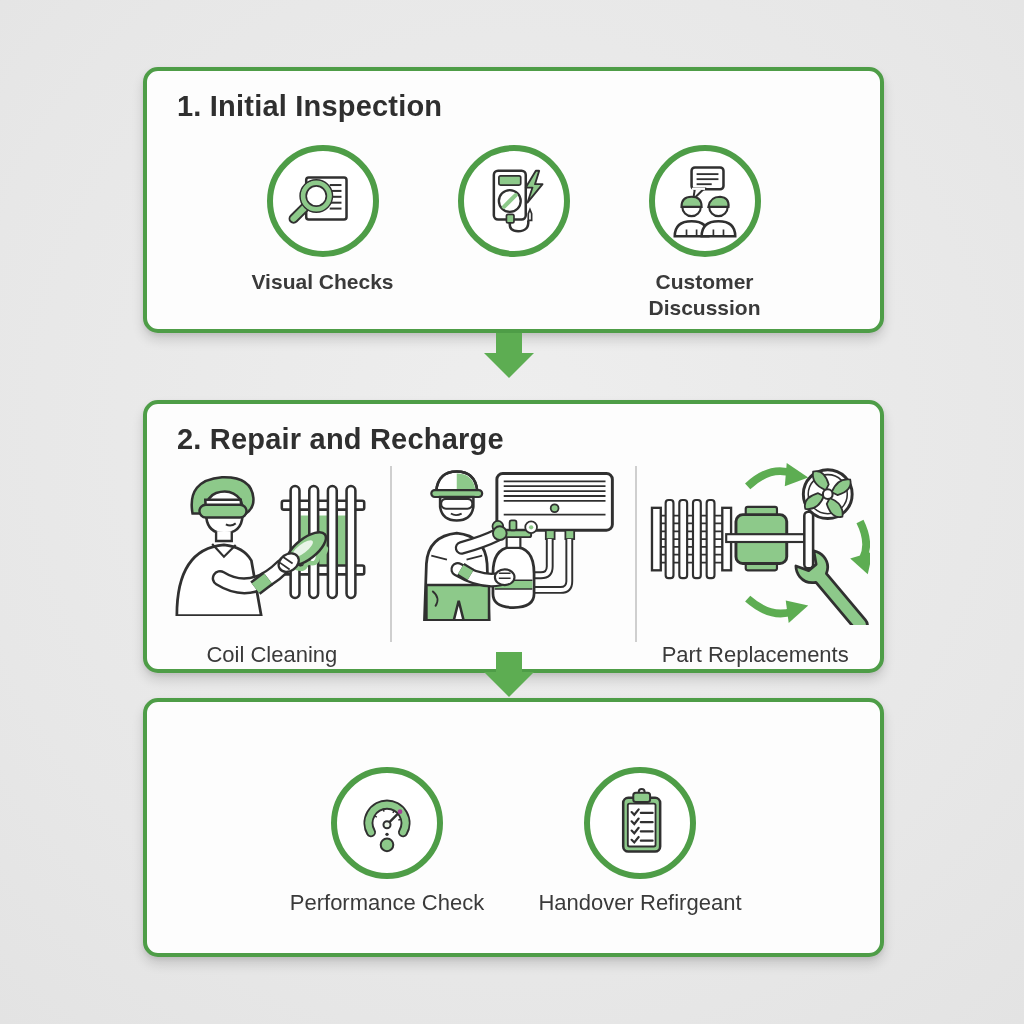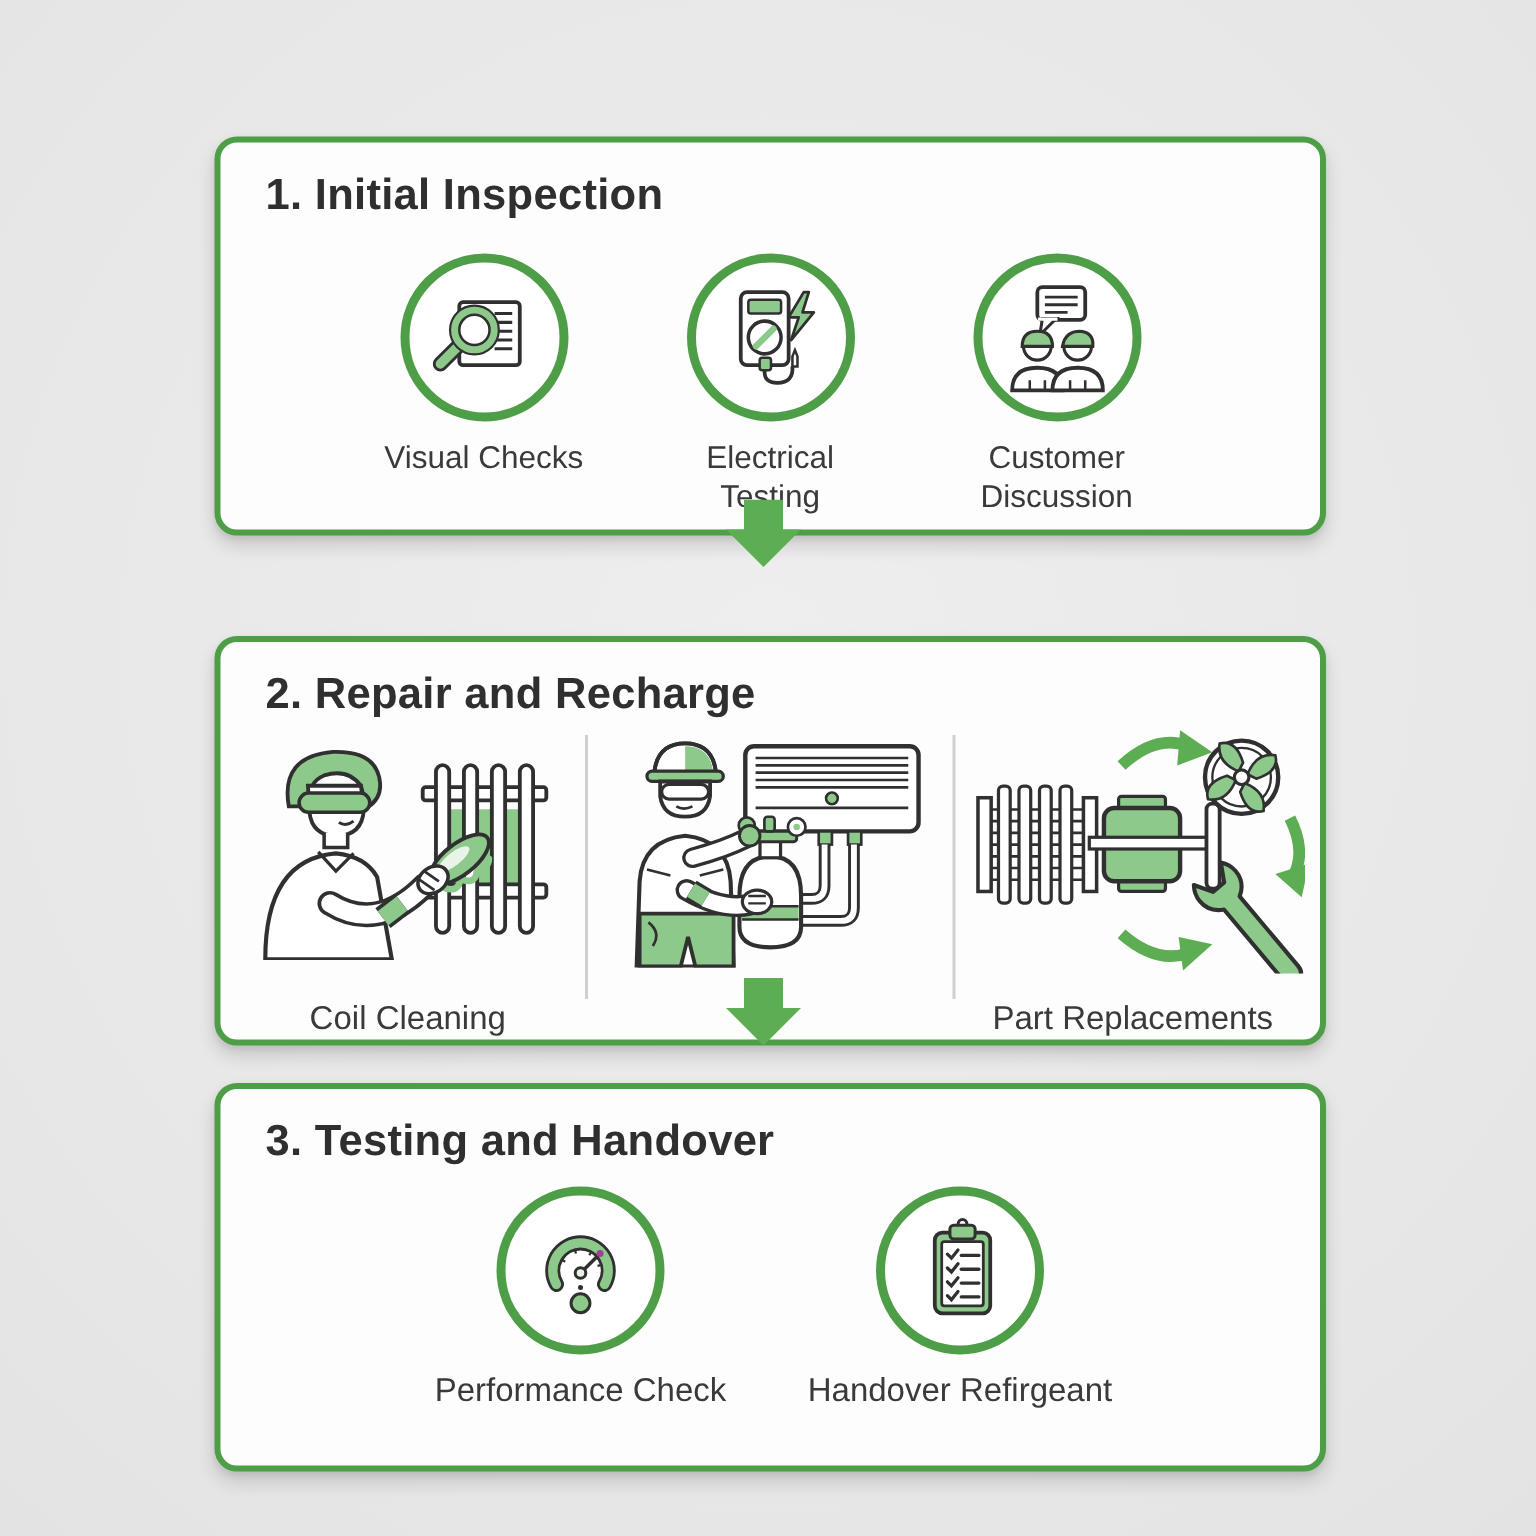--- a/index.html
+++ b/index.html
@@ -11,27 +11,27 @@
     --dark:#303030;
     --text:#3a3a3a;
     --div:#cfcfcf;
   }
   html,body{margin:0;padding:0;}
   body{font-family:"Liberation Sans", sans-serif; background:var(--bg);}
   .canvas{position:relative;width:1024px;height:1024px;overflow:hidden;
           background:radial-gradient(circle at 50% 42%, #eeeeee 0%, #e7e7e7 70%, #e3e3e3 100%);}
   .step-box{position:absolute;left:143px;width:741px;box-sizing:border-box;
             background:var(--panel);border:4px solid var(--green);border-radius:15px;
-            box-shadow:0 7px 12px rgba(0,0,0,.14), 0 2px 4px rgba(0,0,0,.07);margin-top:24px;}
+            box-shadow:0 7px 12px rgba(0,0,0,.14), 0 2px 4px rgba(0,0,0,.07);}
   .box-1{top:67px;height:266px;}
   .box-2{top:400px;height:273px;}
   .box-3{top:698px;height:259px;}
   .step-title{position:absolute;top:19px;left:30px;font-size:29px;font-weight:700;color:#2f2f2f;letter-spacing:.2px;}
   .items-row{position:absolute;left:0;right:0;display:flex;justify-content:center;}
-  .row-1{top:74px;}
+  .row-1{top:74px;font-weight:bold;}
   .row-3{top:65px;}
   .icon-item{display:flex;flex-direction:column;align-items:center;}
   .w191{width:191px;} .w253{width:253px;}
   .circle-icon{width:112px;height:112px;box-sizing:border-box;border:6px solid var(--green);
                border-radius:50%;background:#fff;display:flex;align-items:center;justify-content:center;}
   .item-label{margin-top:12px;font-size:21px;line-height:1.24;color:var(--text);text-align:center;max-width:150px;}
   .item-label-wide{margin-top:11px;font-size:22px;color:var(--text);white-space:nowrap;text-align:right;}
   .panels-row{position:absolute;top:56px;left:4px;right:4px;display:flex;}
   .panel{width:243.6px;display:flex;flex-direction:column;align-items:center;gap:16px;}
   .panel-art{height:164px;display:flex;align-items:center;justify-content:center;}
@@ -81,21 +81,20 @@
             <rect x="26" y="14" width="38" height="58" rx="5" class="f-w s-d" stroke-width="3"></rect>
             <rect x="32" y="20" width="26" height="11" rx="2" class="f-g s-d" stroke-width="2"></rect>
             <circle cx="45" cy="50" r="13" class="f-w s-d" stroke-width="2.8"></circle>
             <line x1="38" y1="57" x2="52" y2="43" class="s-g2" stroke-width="5" stroke-linecap="round"></line>
             <rect x="41" y="66" width="9" height="10" rx="2" class="f-g s-d" stroke-width="2"></rect>
             <path d="M 45 76 q -1 10 10 10 q 13 0 12 -13" class="none s-d" stroke-width="3"></path>
             <path d="M 67 73 l 0 -8 l 2 -5 l 2 5 l 0 8 z" class="f-w s-d" stroke-width="2"></path>
             <path d="M 76 14 L 64 34 h 8 L 66 52 L 84 30 h -9 L 80 14 Z" class="f-g s-d" stroke-width="2.2" stroke-linejoin="round"></path>
           </svg>
         </div>
-        <div class="item-label">Electrical Testing</div>
       </div>
 
       <div class="icon-item w191">
         <div class="circle-icon">
           <svg width="84" height="84" viewBox="0 0 100 100">
             <rect x="34" y="10" width="38" height="26" rx="4" class="f-w s-d" stroke-width="3"></rect>
             <path d="M 38 35 L 36 48 L 49 35 Z" class="f-w s-d" stroke-width="2.4"></path>
             <line x1="34.5" y1="35.5" x2="50" y2="35.5" stroke="#fff" stroke-width="2.6"></line>
             <g class="none s-d" stroke-width="2.2">
               <line x1="40" y1="18" x2="66" y2="18"></line>
@@ -267,21 +266,20 @@
 
     </div>
   </div>
 
   <svg class="flow-arrow arrow-2" viewBox="0 0 54 46">
     <rect x="14" y="0" width="26" height="21" class="f-a"></rect>
     <polygon points="2,20 52,20 27,45" class="f-a"></polygon>
   </svg>
 
   <div class="step-box box-3">
-    <div class="step-title">3. Testing and Handover</div>
     <div class="items-row row-3">
 
       <div class="icon-item w253">
         <div class="circle-icon">
           <svg width="84" height="84" viewBox="0 0 100 100">
             <path d="M 30.9 61 A 22 22 0 1 1 69.1 61" class="none s-d" stroke-width="12" stroke-linecap="round"></path>
             <path d="M 30.9 61 A 22 22 0 1 1 69.1 61" class="none s-g2" stroke-width="7.5" stroke-linecap="round"></path>
             <g class="none s-d" stroke-width="1.8">
               <line x1="37.9" y1="43" x2="34.8" y2="41.2"></line>
               <line x1="46.4" y1="36.5" x2="45.5" y2="33.1"></line>

